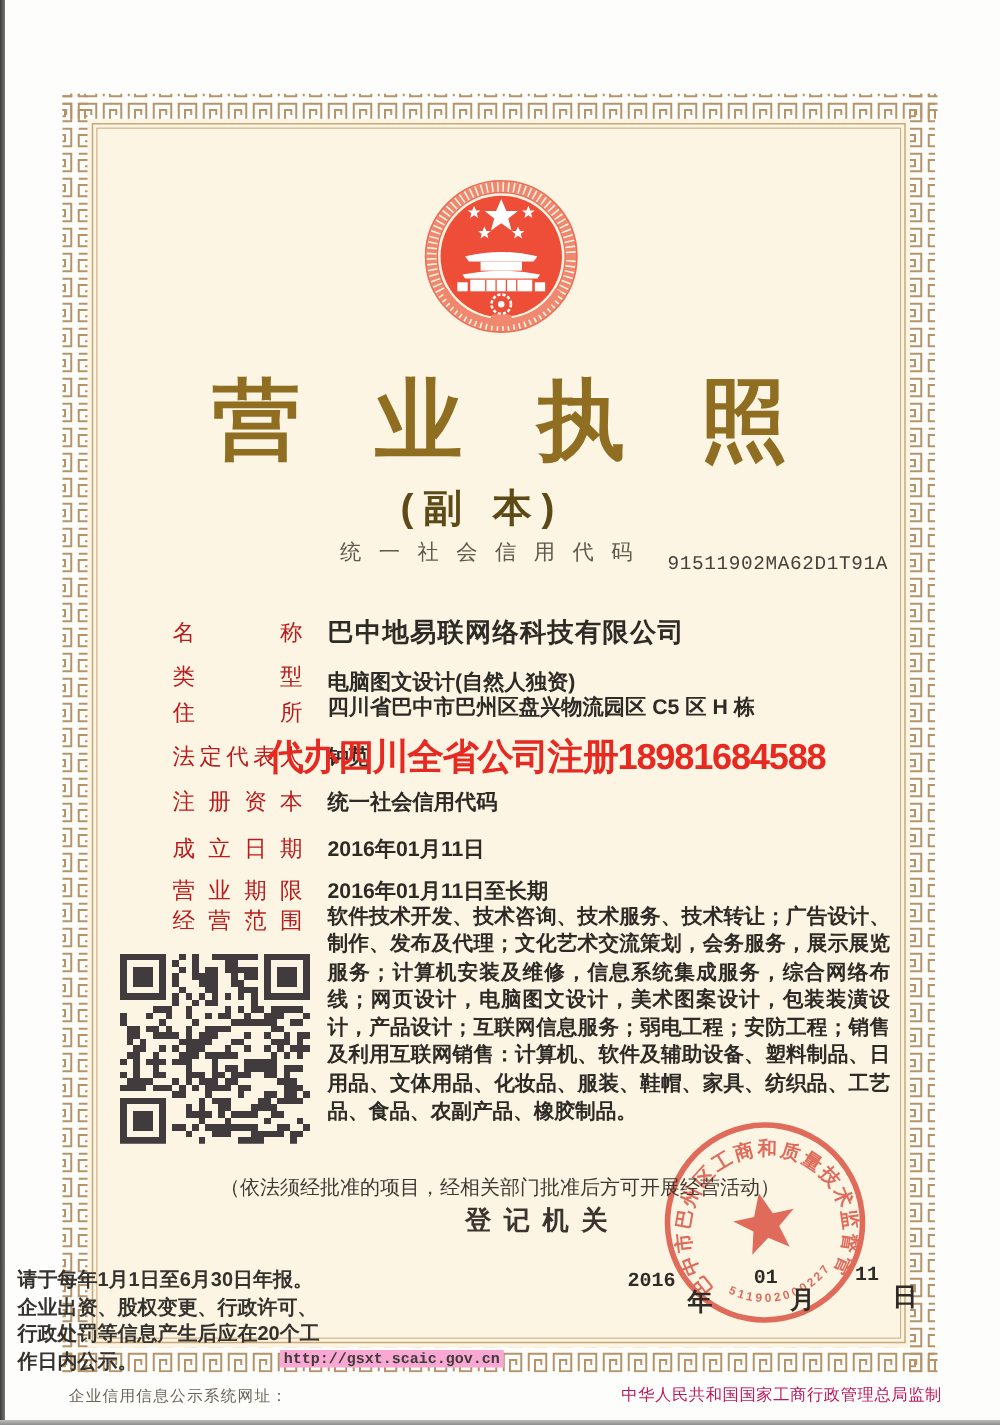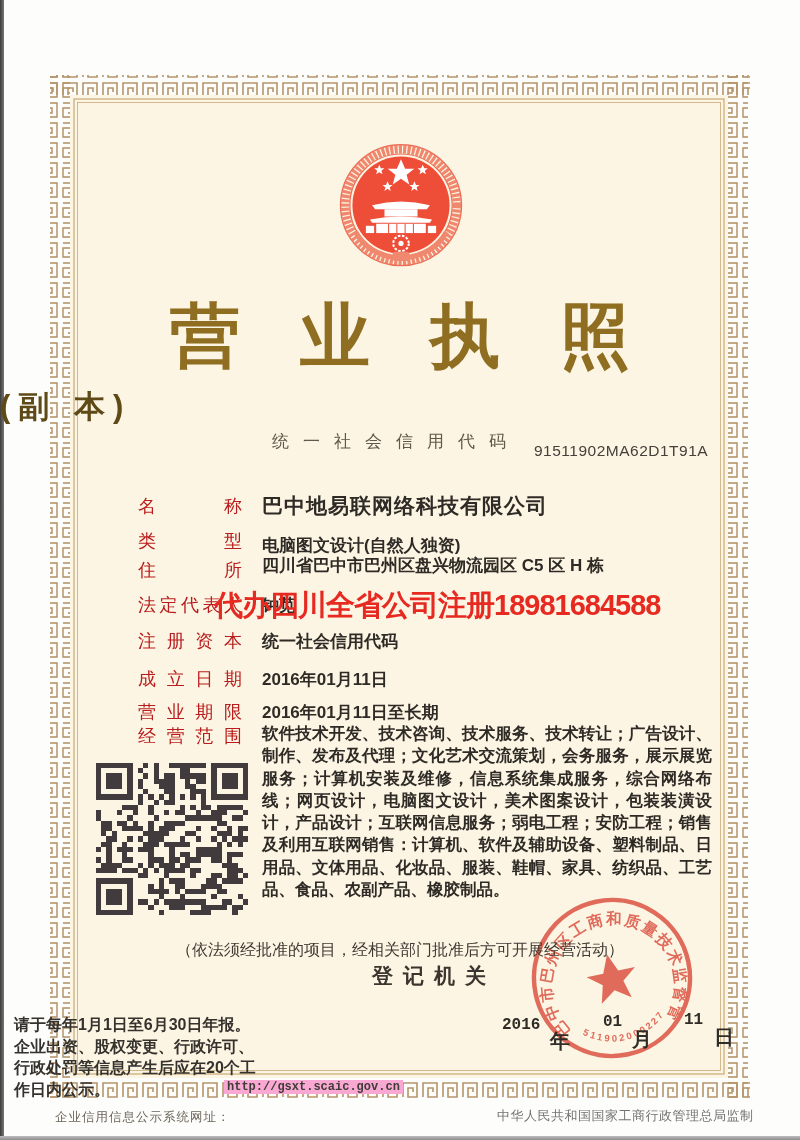--- a/index.html
+++ b/index.html
@@ -11,25 +11,25 @@
      background:linear-gradient(90deg,#3c3c3c,#777);}
   .scan-edge-bottom{left:0;top:1136px;width:800px;height:4px;
      background:linear-gradient(180deg,#bdbdbd,#8d8d8d);}
   
   #border-svg{left:0;top:0;z-index:0;}
   .layer{z-index:2;}
   
   .title{left:0;top:290px;width:800px;text-align:center;
      font-size:70px;font-weight:700;color:#8f6e22;
      letter-spacing:60px;padding-left:60px;box-sizing:border-box;white-space:nowrap;}
-  .subtitle{left:0;top:386px;width:772px;
+  .subtitle{left:0;top:386px;width:772px;text-align:center;
      font-size:31px;font-weight:700;color:#5e4a17;letter-spacing:8px;}
   .credit-label{left:272px;top:430px;font-size:17px;color:#5f584c;
      letter-spacing:14px;white-space:nowrap;}
-  .credit-code{left:534px;top:442px;font-family:Liberation Sans, sans-serif;
+  .credit-code{left:534px;top:442px;font-family:Liberation Mono, monospace;
      font-size:15.5px;color:#44403a;letter-spacing:0.5px;white-space:nowrap;}
   
   .frow{position:absolute;left:138px;width:575px;}
   .flabel{position:absolute;left:0;top:0;width:104px;
      font-size:18px;color:#b91c1c;text-align:justify;text-align-last:justify;}
   .fvalue{position:absolute;left:124px;top:0;width:450px;
      font-weight:700;color:#2e2a26;}
   .v-name{font-size:21px;letter-spacing:1px;white-space:nowrap;}
   .v-std{font-size:17px;white-space:nowrap;}
   .v-scope{font-size:16.5px;line-height:22.3px;text-align:justify;}
@@ -50,21 +50,21 @@
   
   #qr{left:96px;top:763px;width:152px;height:152px;z-index:3;}
   
   .foot-left{left:14px;top:1014px;font-size:16px;font-weight:700;color:#35322d;
      line-height:21.5px;white-space:pre-line;z-index:5;}
   .foot-url{left:224px;top:1080px;font-family:"Liberation Mono",monospace;
      font-size:12px;font-weight:700;color:#3f3c37;background:#f9a8d4;
      padding:0 3px;z-index:5;white-space:nowrap;}
   .foot-site{left:55px;top:1109px;font-size:12.5px;color:#6b655a;
      letter-spacing:1px;z-index:5;white-space:nowrap;}
-  .foot-pub{left:497px;top:1107px;font-size:13px;color:#737373;
+  .foot-pub{left:497px;top:1107px;font-size:13px;color:#be185d;
      letter-spacing:0.5px;z-index:5;white-space:nowrap;}
 </style>
 </head>
 <body>
 
 <svg id="border-svg" class="abs" width="800" height="1140" viewBox="0 0 800 1140">
   <defs>
     <pattern id="mh" width="20" height="20" patternUnits="userSpaceOnUse">
       <path d="M3,17 V3 H17 V17 H8 V8 H13 V12" fill="none" stroke="#b5946a" stroke-width="1.6"></path>
     </pattern>

